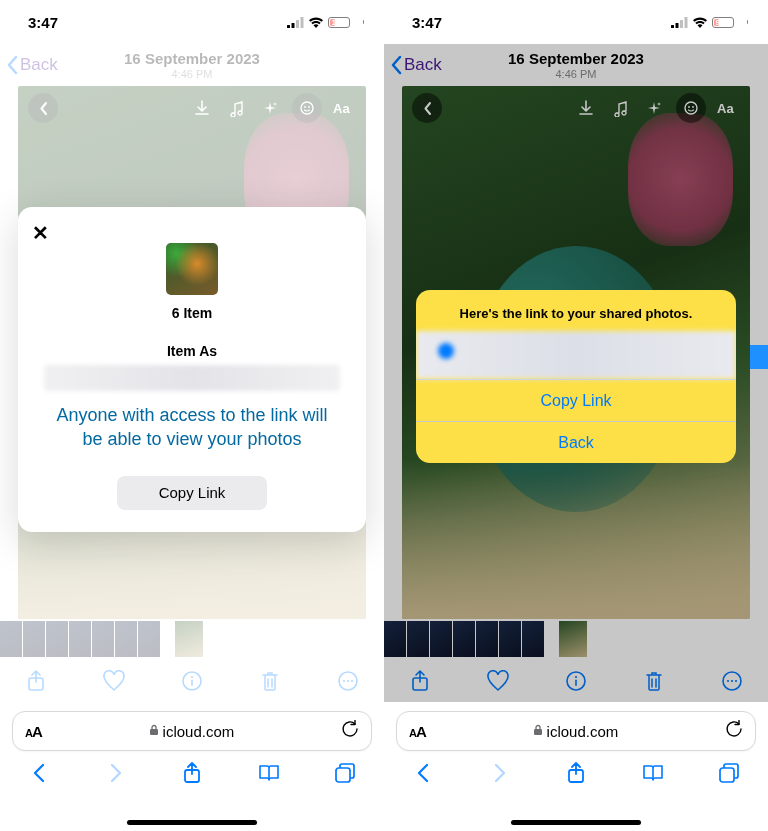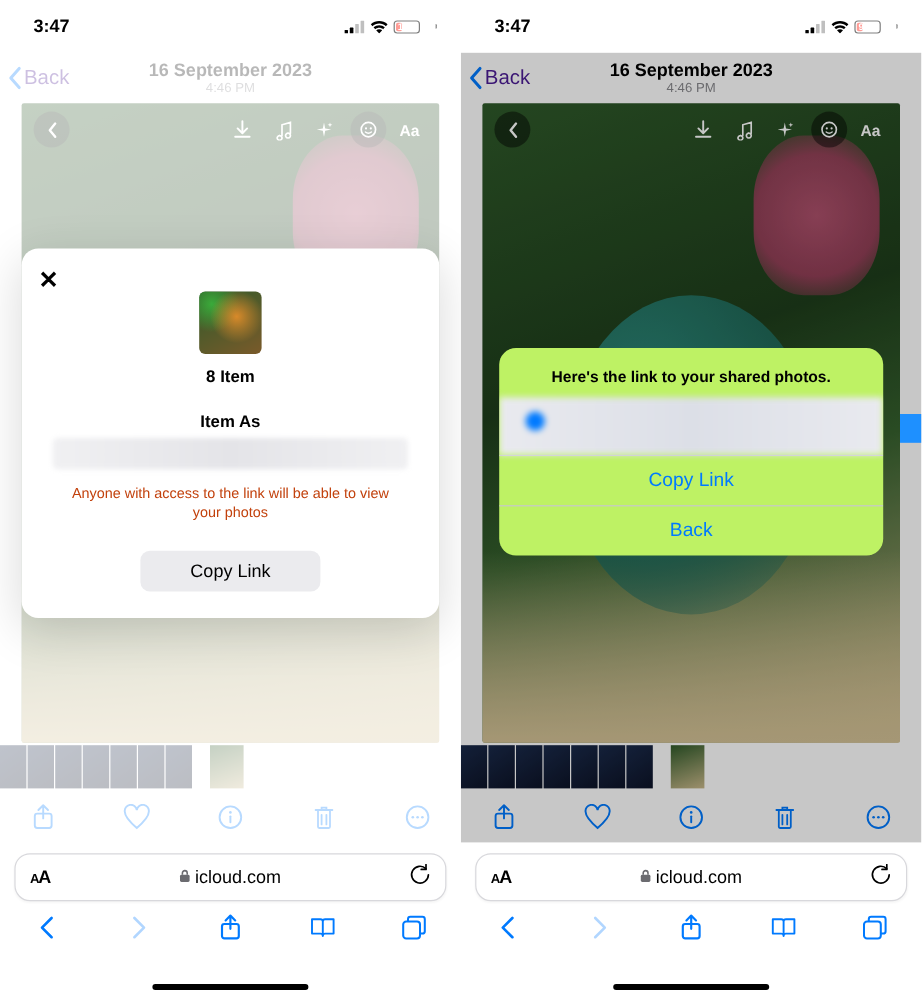--- a/index.html
+++ b/index.html
@@ -256,22 +256,22 @@
     .share-as-label { text-align:center; font-size:14px; font-weight:700; margin-top:22px; }
     .share-blur-line {
       height: 26px;
       margin: 6px 6px 0;
       border-radius: 4px;
       background: linear-gradient(90deg, #f0f0f2 0%, #e4e4e8 50%, #f0f0f2 100%);
       filter: blur(2px);
     }
     .share-desc {
       text-align:center;
-      font-size: 12px;
-      color: #c2410c;
+      font-size: 18px;
+      color: #0369a1;
       margin-top: 12px;
       line-height: 1.35;
       padding: 0 10px;
     }
     .copy-link-btn {
       margin: 24px auto 0;
       width: 150px;
       height: 34px;
       border-radius: 8px;
       background: #ebebee;
@@ -287,21 +287,21 @@
       top: 44px; left: 0; right: 0;
       height: 658px;
       background: rgba(0,0,0,0.22);
       z-index: 10;
       pointer-events: none;
     }
     .alert-sheet {
       position: absolute;
       left: 32px; right: 32px;
       top: 290px;
-      background: #bef264;
+      background: #fde047;
       border-radius: 14px;
       z-index: 15;
       overflow: hidden;
     }
     .alert-header {
       text-align: center;
       font-size: 13px;
       font-weight: 700;
       padding: 16px 20px 10px;
     }
@@ -475,21 +475,21 @@
           <circle cx="15" cy="11" r="1.1" fill="currentColor"></circle>
         </svg>
     </div>
   </div>
 
   <div class="dim-layer"></div>
 
   <div class="share-sheet">
     <div class="share-close">✕</div>
     <div class="share-thumb"></div>
-    <div class="share-count">8 Item</div>
+    <div class="share-count">6 Item</div>
     <div class="share-as-label">Item As</div>
     <div class="share-blur-line"></div>
     <div class="share-desc">Anyone with access to the link will be able to view your photos</div>
     <div class="copy-link-btn">
         <span>Copy Link</span>
       </div>
   </div>
 
   <div class="safari-urlbar">
     <span class="aa-btn"><span style="font-size:11px;">A</span><span style="font-size:15px;">A</span></span>

